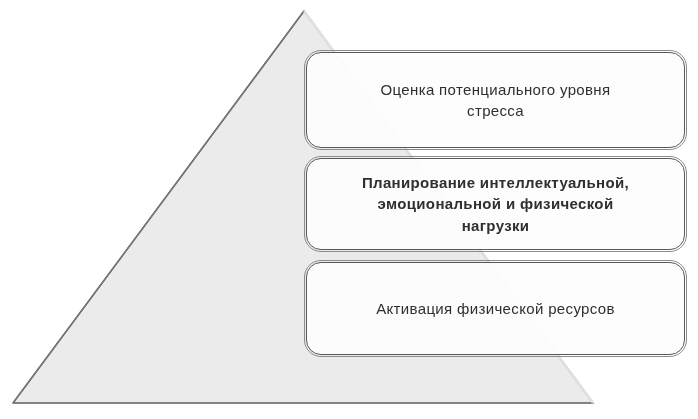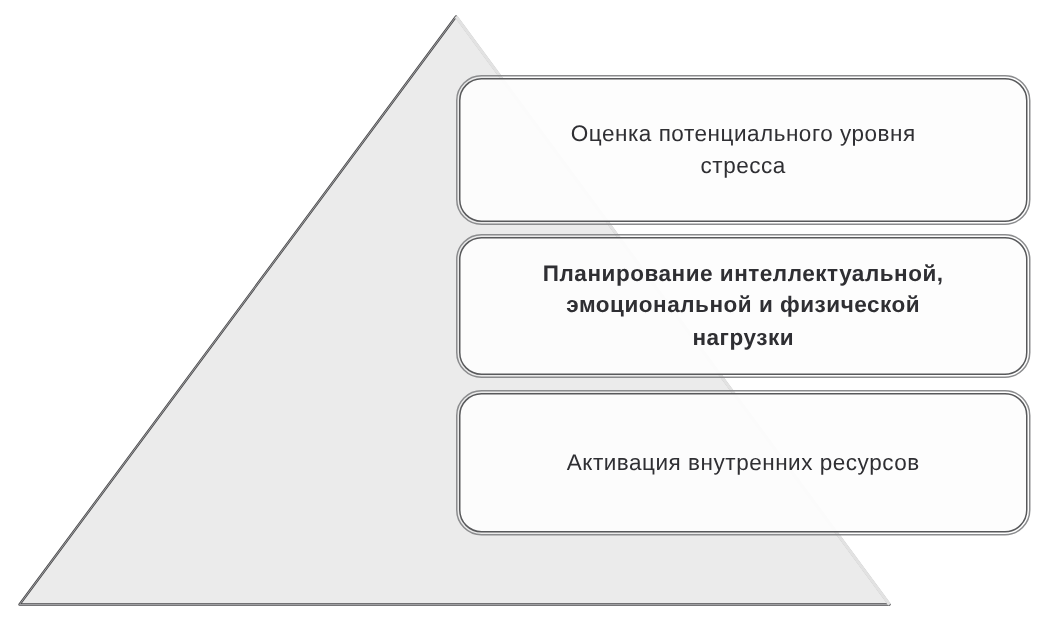--- a/index.html
+++ b/index.html
@@ -76,17 +76,17 @@
 стресса</span>
     </div>
 
     <div class="callout-box" id="callout-1">
       <span class="callout-text">Планирование интеллектуальной,
 эмоциональной и физической
 нагрузки</span>
     </div>
 
     <div class="callout-box" id="callout-2">
-      <span class="callout-text">Активация внутренних ресурсов</span>
+      <span class="callout-text">Активация физической ресурсов</span>
     </div>
 
   </div>
 </div>
 
 </body></html>

